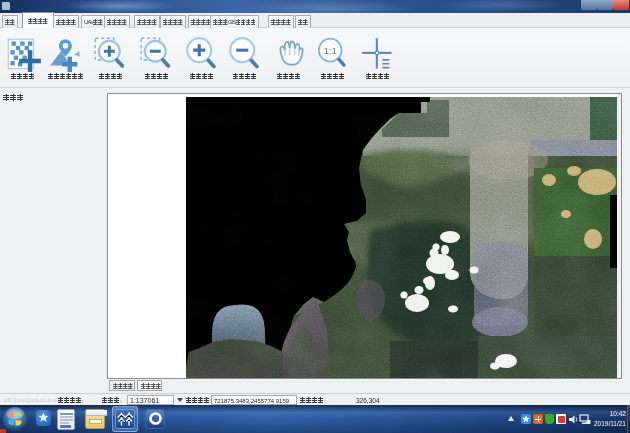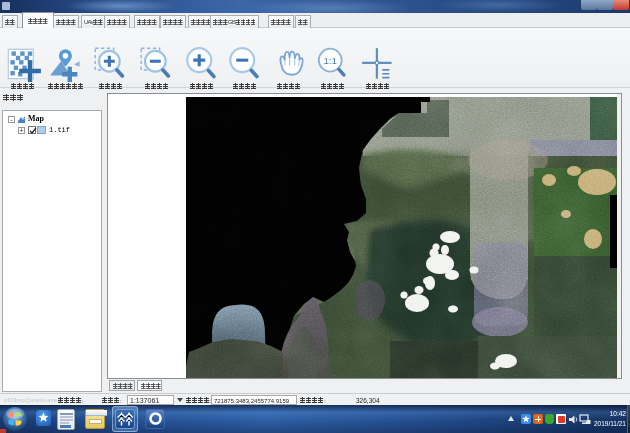--- a/index.html
+++ b/index.html
@@ -19,21 +19,21 @@
 #title{left:0;top:0;width:630px;height:13px;background:radial-gradient(ellipse 80px 10px at 120px 6px,rgba(160,200,245,0.5),rgba(160,200,245,0) 70%),radial-gradient(ellipse 120px 12px at 330px 8px,rgba(150,190,240,0.35),rgba(150,190,240,0) 70%),radial-gradient(ellipse 90px 10px at 500px 5px,rgba(140,180,235,0.3),rgba(140,180,235,0) 70%),linear-gradient(90deg,#16305e 0%,#2a4f8c 18%,#3c67a8 38%,#2f5590 60%,#24477e 82%,#1c3a6b 100%)}
 #tbicon{left:2px;top:2px;width:8px;height:8px;background:#a9bdd6;border-radius:1px}
 .winbtn{top:0;height:10px;border-radius:0 0 2px 2px}
 
 #tabrow{left:0;top:13px;width:630px;height:15px;background:#eceef0;border-bottom:1px solid #c8ccd0}
 .rtab{position:absolute;top:2px;height:13px;background:linear-gradient(#fbfcfd,#e9ebed);border:1px solid #aaaeb2;border-bottom:none;border-radius:1px 1px 0 0;padding:3px 2px 0 2px;font-size:6px;color:#333;white-space:nowrap}
 .rtab.sel{background:#fbfcfd;border-color:#8a9096;top:-1px;height:16px;padding:5px 5px 0 5px}
 .c.t{width:4.5px;height:5.5px;margin-right:0.5px;background:linear-gradient(#3a3a3a,#3a3a3a) 0px 0.5px/4.5px 0.8px no-repeat,linear-gradient(#3a3a3a,#3a3a3a) 0px 2.5px/4.5px 0.8px no-repeat,linear-gradient(#3a3a3a,#3a3a3a) 0px 4.5px/4.5px 0.8px no-repeat,linear-gradient(#3a3a3a,#3a3a3a) 2px 0px/0.8px 5.5px no-repeat}
 
 #toolbar{left:0;top:28px;width:630px;height:60px;background:linear-gradient(#f7f8f9,#eef0f2);border-bottom:1px solid #d0d4d8}
-.tbtn{position:absolute;top:19px;width:46px;height:54px;text-align:center}
+.tbtn{position:absolute;top:9px;width:46px;height:54px;text-align:center}
 .tbtn svg{display:block;margin:0 auto}
 .tlab{margin-top:1px;white-space:nowrap;text-align:center}
 #ltitle{left:3px;top:94px}
 #treebox{left:2px;top:110px;width:100px;height:282px;background:#fff;border:1px solid #a8acb0}
 
 #mappanel{left:107px;top:93px;width:515px;height:286px;background:#fff;border:1px solid #898d91}
 
 #btabs{left:107px;top:379px;width:523px;height:14px;background:#eef0f1}
 .btab{position:absolute;top:1px;height:11px;font-size:7px;background:#e8eaec;border:1px solid #a0a4a8;padding:2px 0 0 3px}
 
@@ -153,35 +153,20 @@
   <path d="M15.5 1 L15.5 29" stroke="#5a8cc0" stroke-width="2"></path>
   <path d="M2 14.5 L29 14.5" stroke="#5a8cc0" stroke-width="2"></path>
   <circle cx="15.5" cy="14.5" r="1.6" fill="#fff" stroke="#5a8cc0"></circle>
   <path d="M20.5 21 L27 21 M20.5 24.5 L27 24.5 M20.5 28 L27 28" stroke="#5a8cc0" stroke-width="1.6"></path>
         </svg>
   <div class="tlab"><i class="c s"></i><i class="c s"></i><i class="c s"></i><i class="c s"></i></div>
       </div>
 </div>
 
 <div id="ltitle" class="abs"><i class="c"></i><i class="c"></i><i class="c"></i></div>
-<div id="treebox" class="abs">
- <div class="abs" style="left:5px;top:5px;width:7px;height:7px;border:1px solid #999;background:#fff;font-size:7px;line-height:5px;text-align:center;color:#333">-</div>
- <svg class="abs" style="left:14px;top:4px" width="9" height="9">
-        <path d="M1 6 L4 2 L6 4 L8 1 L8 8 L1 8 Z" fill="#4a7fc0"></path>
-        <path d="M1 6 L4 3 L6 5 L8 3" stroke="#7fb0e0" stroke-width="1" fill="none"></path>
-      </svg>
- <div class="abs" style="left:25px;top:3px;font-weight:bold;font-size:8px;font-family:'Liberation Serif',serif;color:#000">Map</div>
- <div class="abs" style="left:15px;top:16px;width:7px;height:7px;border:1px solid #999;background:#fff;font-size:7px;line-height:6px;text-align:center;color:#333">+</div>
- <div class="abs" style="left:25px;top:15px;width:8px;height:8px;border:1px solid #777;background:#fff"></div>
- <svg class="abs" style="left:26px;top:16px" width="8" height="8">
-        <path d="M1 4 L3 6 L7 1" stroke="#2a2a2a" stroke-width="1.4" fill="none"></path>
-      </svg>
- <div class="abs" style="left:34px;top:15px;width:9px;height:8px;background:#aecbe8;border:1px solid #7aa8d0"></div>
- <div class="abs" style="left:46px;top:15px;font-size:7px;font-family:'Liberation Mono',monospace;color:#000">1.tif</div>
-</div>
 
 <div id="mappanel" class="abs">
       <svg width="513" height="284" viewBox="0 0 513 284" style="display:block">
 <defs>
 <filter id="cblur" x="-20%" y="-20%" width="140%" height="140%">
             <feGaussianBlur stdDeviation="0.7"></feGaussianBlur>
           </filter>
 <filter id="rblur" x="-30%" y="-30%" width="160%" height="160%">
             <feGaussianBlur stdDeviation="3"></feGaussianBlur>
           </filter>

